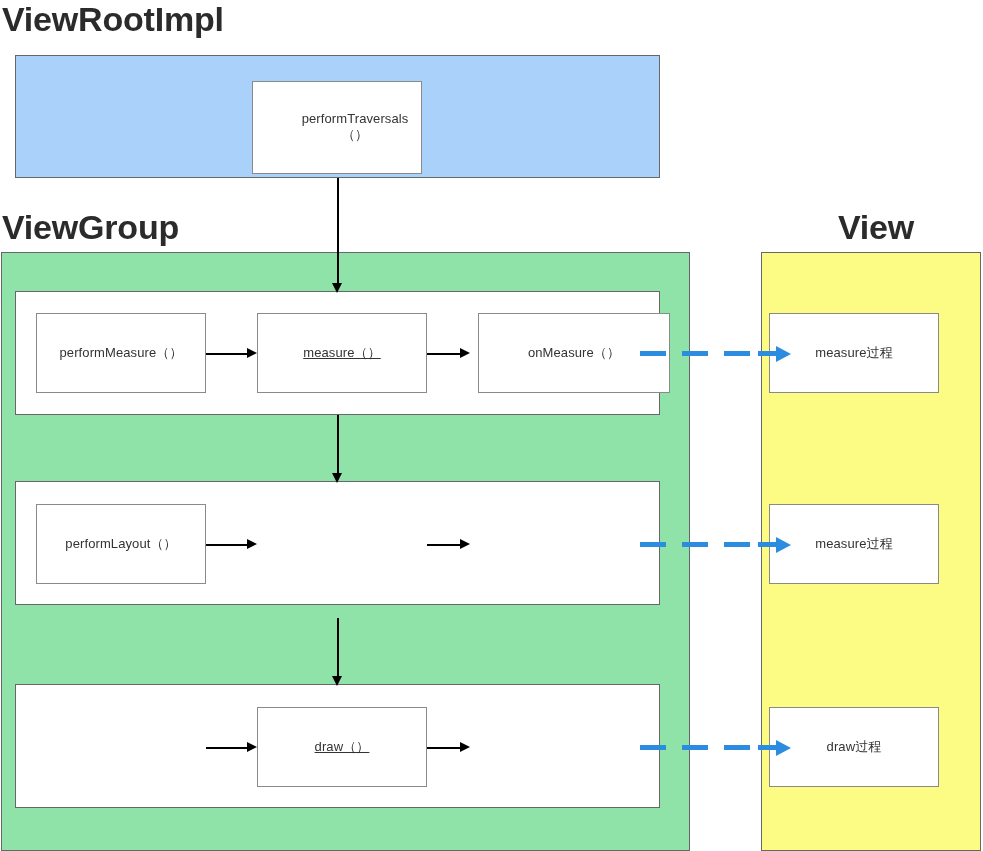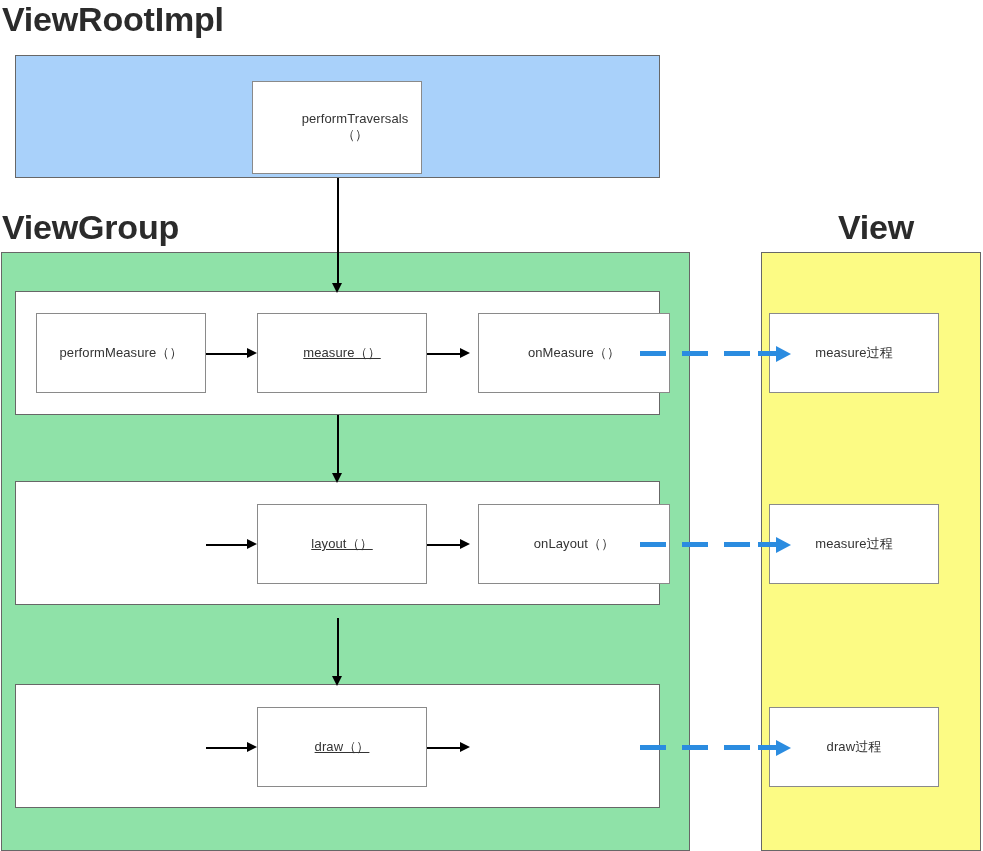--- a/index.html
+++ b/index.html
@@ -217,22 +217,21 @@
   <div class="row-group" id="row-group-measure"></div>
   <div class="row-group" id="row-group-layout"></div>
   <div class="row-group" id="row-group-draw"></div>
 
   <div class="node" id="node-perform-traversals">performTraversals（）</div>
 
   <div class="node tall col-1 r-measure">performMeasure（）</div>
   <div class="node tall col-2 r-measure">measure（）</div>
   <div class="node tall col-3 r-measure">onMeasure（）</div>
 
-  <div class="node tall col-2 r-layout">layout（）</div>
-  <div class="node tall col-3 r-layout">onLayout（）</div>
+  <div class="node tall col-1 r-layout">performLayout（）</div>
 
   <div class="node tall col-2 r-draw">draw（）</div>
 
   <div class="node node-view r-measure">measure过程</div>
   <div class="node node-view r-layout">measure过程</div>
   <div class="node node-view r-draw">draw过程</div>
 
   <div class="v-arrow" id="varrow-traversals-measure">
     <div class="shaft"></div>
     <div class="head"></div>

